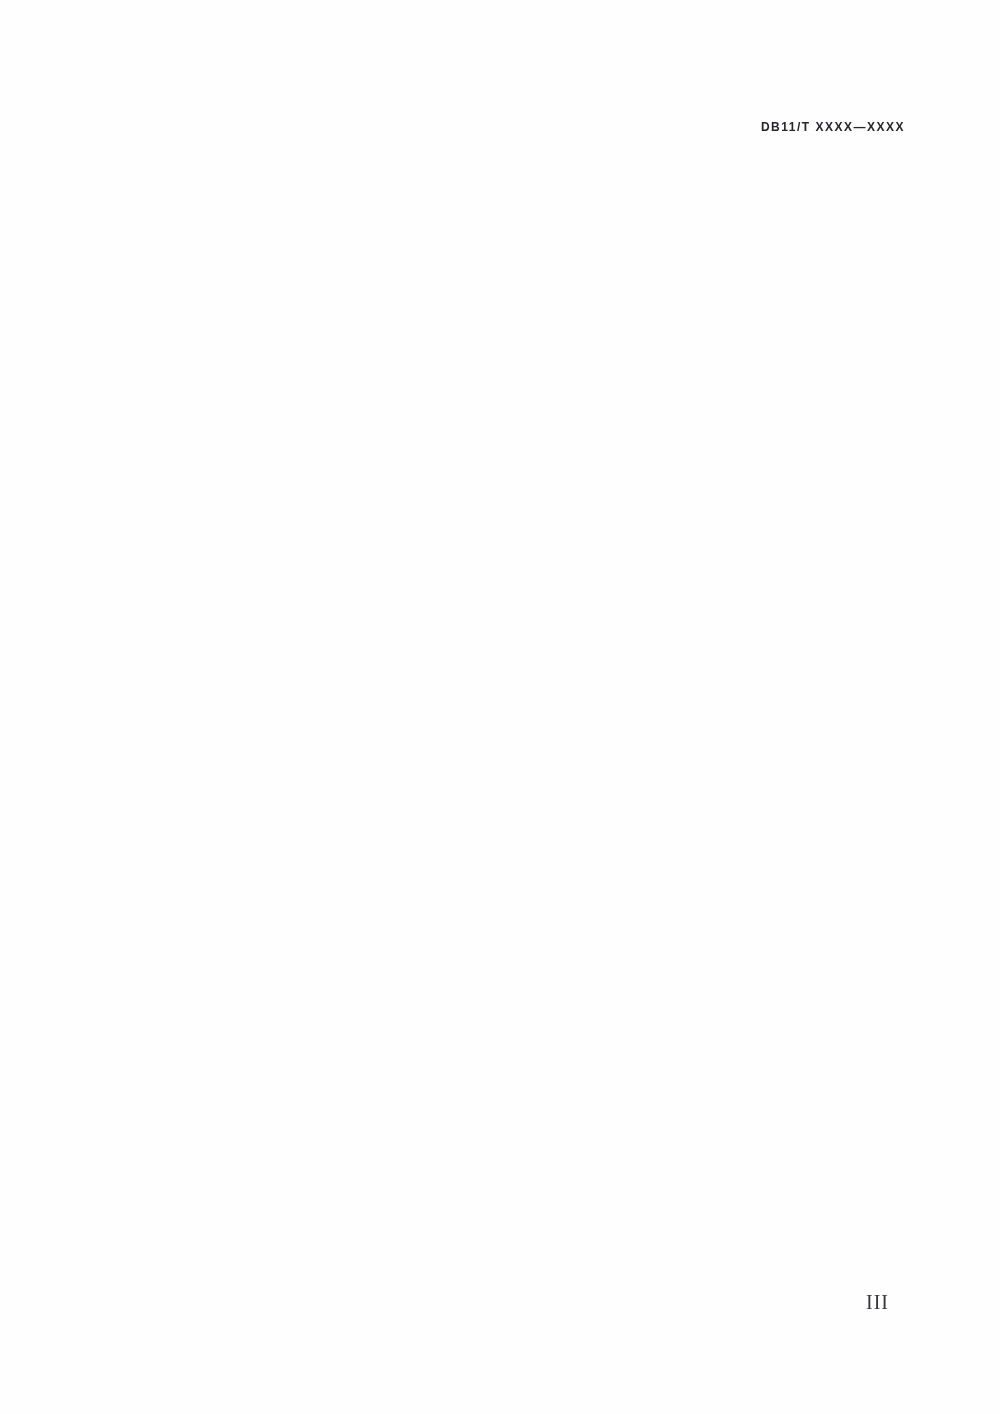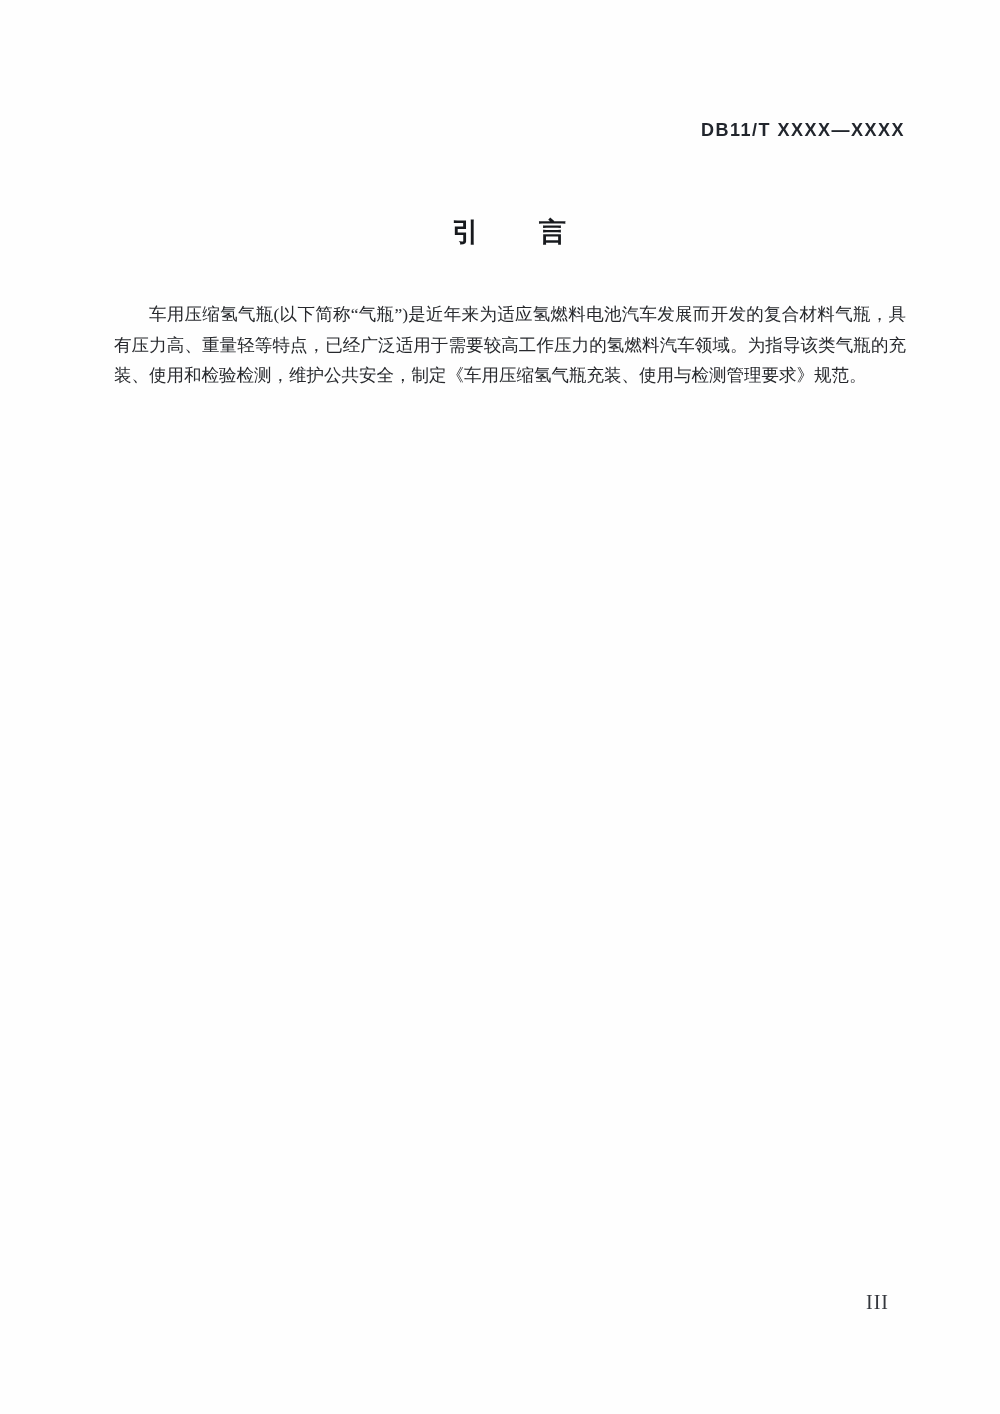--- a/index.html
+++ b/index.html
@@ -15,21 +15,21 @@
     position: absolute;
     inset: 0;
     background: #fefefe;
   }
   .doc-number {
     position: absolute;
     top: 120px;
     right: 95px;
     font-family: "Liberation Sans", sans-serif;
     font-weight: 700;
-    font-size: 18px;
+    font-size: 12px;
     letter-spacing: 1.5px;
     color: #22262d;
     white-space: nowrap;
     text-align: right;
   }
   .foreword-title {
     position: absolute;
     top: 214px;
     left: 115px;
     width: 790px;
@@ -65,18 +65,16 @@
     color: #34373d;
     letter-spacing: 1px;
   }
 </style>
 </head>
 <body>
 
 <div class="page">
   <div class="doc-number">DB11/T XXXX—XXXX</div>
 
-  <h1 class="foreword-title">引　　言</h1>
 
-  <p class="intro-paragraph">车用压缩氢气瓶(以下简称“气瓶”)是近年来为适应氢燃料电池汽车发展而开发的复合材料气瓶，具有压力高、重量轻等特点，已经广泛适用于需要较高工作压力的氢燃料汽车领域。为指导该类气瓶的充装、使用和检验检测，维护公共安全，制定《车用压缩氢气瓶充装、使用与检测管理要求》规范。</p>
 
   <div class="page-number">III</div>
 </div>
 
 </body></html>

